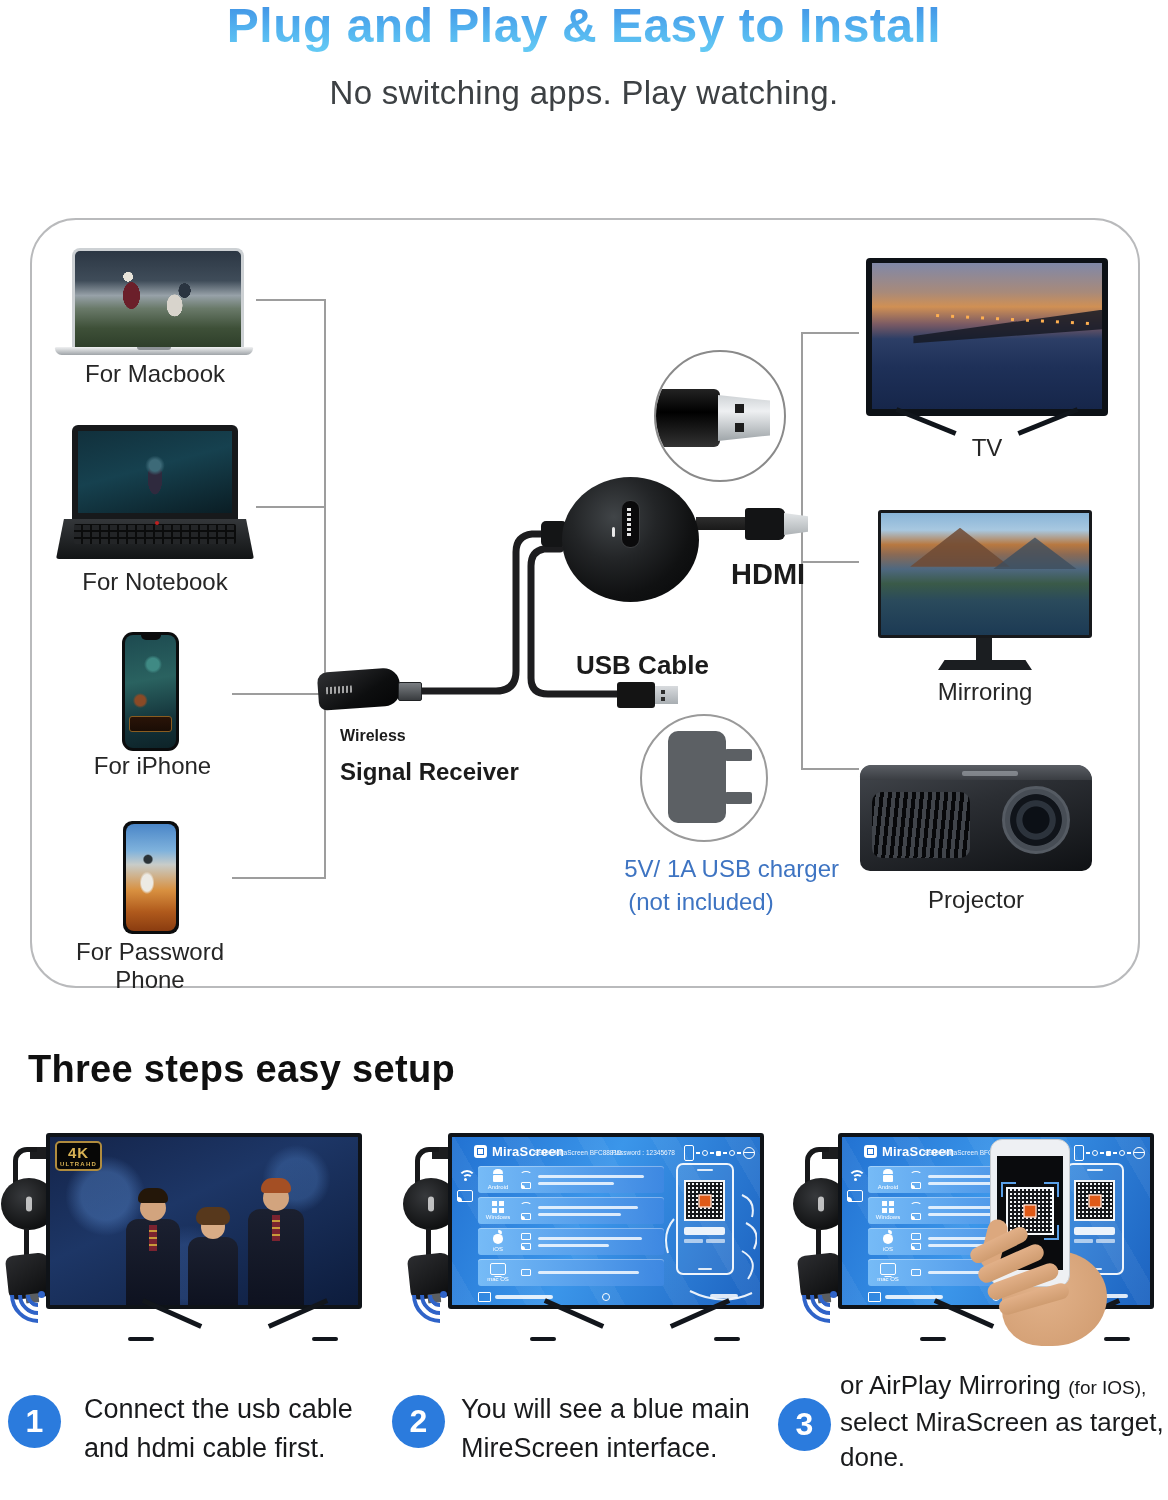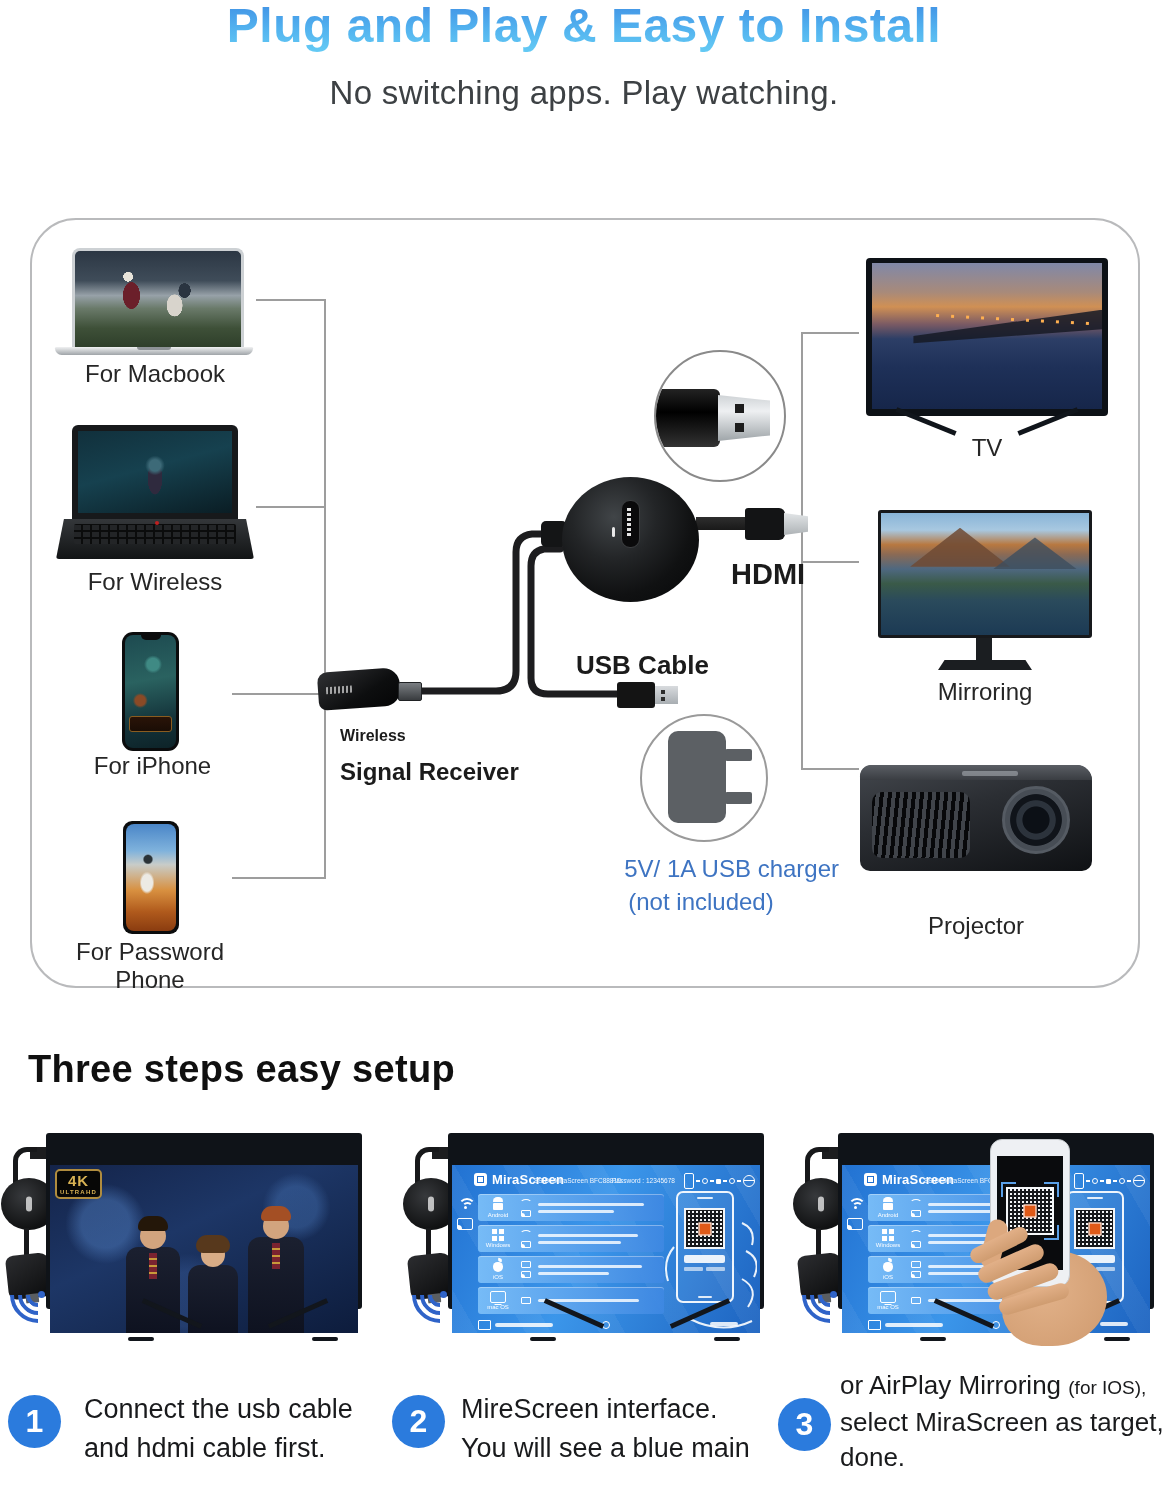--- a/index.html
+++ b/index.html
@@ -122,21 +122,21 @@
   .proj-lens{left:1002px;top:786px;width:62px;height:62px;border-radius:50%;border:3px solid #555b63;z-index:1;
     background:radial-gradient(circle,#0c1016 0 30%,#2c333c 32% 44%,#10141a 46% 58%,#474d55 60% 74%,#23272d 76% 100%);}
   .proj-brand{left:962px;top:771px;width:56px;height:5px;background:rgba(200,205,210,.45);border-radius:2px;z-index:1;}
 
   
   .h2{left:28px;top:1048px;font-size:38px;font-weight:bold;color:#101010;letter-spacing:.3px;}
 
   
   .demo{position:absolute;width:380px;height:250px;}
   .d-frame{position:absolute;left:46px;top:0;width:316px;height:176px;background:#0f1318;border-radius:3px;padding:4px;box-sizing:border-box;}
-  .d-scr{width:100%;height:100%;position:relative;overflow:hidden;margin-top:28px;}
+  .d-scr{width:100%;height:100%;position:relative;overflow:hidden;}
   .d-leg{position:absolute;width:64px;height:5px;background:#12161c;}
   .d-foot{position:absolute;width:26px;height:4px;background:#12161c;border-radius:2px;}
   
   .hd-plug{position:absolute;left:30px;top:14px;width:18px;height:12px;background:#1c1d1f;}
   .hd-cable1{position:absolute;left:13px;top:14px;width:19px;height:32px;border-left:5px solid #17181a;border-top:5px solid #17181a;border-top-left-radius:14px;}
   .hd-oval{position:absolute;left:1px;top:45px;width:56px;height:52px;border-radius:50%;background:radial-gradient(circle at 40% 35%,#37393c,#101112 70%);}
   .hd-oval::after{content:"";position:absolute;left:50%;top:50%;transform:translate(-50%,-50%);width:6px;height:15px;background:rgba(255,255,255,.7);border-radius:3px;}
   .hd-cable2{position:absolute;left:24px;top:95px;width:5px;height:28px;background:#17181a;}
   .hd-recv{position:absolute;left:7px;top:121px;width:45px;height:44px;background:linear-gradient(150deg,#2c2d30,#0a0b0c);border-radius:8px 12px 10px 8px;transform:rotate(-6deg);}
   .hd-recv::before{content:"";position:absolute;left:50%;transform:translateX(-50%);bottom:-5px;width:13px;height:9px;background:#5a5e62;border-radius:1px;}
@@ -274,21 +274,21 @@
   <div class="abs ln hl" style="left:801px;top:768px;width:58px;"></div>
 
   <div class="abs mb-screen"></div>
   <div class="abs mb-base"></div>
   <div class="abs dev-label ctr" style="left:55px;top:360px;width:200px;">For Macbook</div>
 
   <div class="abs nb-lid">
       <div class="nb-img"></div>
     </div>
   <div class="abs nb-deck"></div>
-  <div class="abs dev-label ctr" style="left:55px;top:568px;width:200px;">For Wireless</div>
+  <div class="abs dev-label ctr" style="left:55px;top:568px;width:200px;">For Notebook</div>
 
   <div class="abs ph-body ph-iphone">
       <div class="ph-scr"></div>
     </div>
   <div class="abs dev-label ctr" style="left:55px;top:752px;width:195px;">For iPhone</div>
 
   <div class="abs ph-body ph-android">
       <div class="ph-scr"></div>
     </div>
   <div class="abs dev-label ctr" style="left:40px;top:938px;width:220px;">For Password Phone</div>
@@ -346,21 +346,21 @@
     </div>
   </div>
   <div class="abs mon-neck"></div>
   <div class="abs mon-base"></div>
   <div class="abs dev-label ctr" style="left:878px;top:678px;width:214px;">Mirroring</div>
 
   <div class="abs proj-body"></div>
   <div class="abs proj-vents"></div>
   <div class="abs proj-lens"></div>
   <div class="abs proj-brand"></div>
-  <div class="abs dev-label ctr" style="left:860px;top:886px;width:232px;margin-top:26px;">Projector</div>
+  <div class="abs dev-label ctr" style="left:860px;top:886px;width:232px;">Projector</div>
 
   <div class="abs h2">Three steps easy setup</div>
 
   <div class="demo" style="left:0px;top:1133px;">
     <div class="hd-plug"></div>
     <div class="hd-cable1"></div>
     <div class="hd-oval"></div>
     <div class="hd-cable2"></div>
     <div class="hd-recv"></div>
     <div class="wifi">
@@ -640,22 +640,22 @@
   </div>
 
   <div class="abs stepnum" style="left:8px;top:1395px;">1</div>
   <div class="abs steptxt" style="left:84px;top:1390px;">
     <div>Connect the usb cable</div>
     <div>and hdmi cable first.</div>
   </div>
 
   <div class="abs stepnum" style="left:392px;top:1395px;">2</div>
   <div class="abs steptxt" style="left:461px;top:1390px;">
+    <div>You will see a blue main</div>
     <div>MireScreen interface.</div>
-    <div>You will see a blue main</div>
   </div>
 
   <div class="abs stepnum" style="left:778px;top:1398px;">3</div>
   <div class="abs steptxt3" style="left:840px;top:1368px;">
     <div><span>or AirPlay Mirroring </span><span class="small-note">(for IOS),</span></div>
     <div>select MiraScreen as target,</div>
     <div>done.</div>
   </div>
 
 </div>

